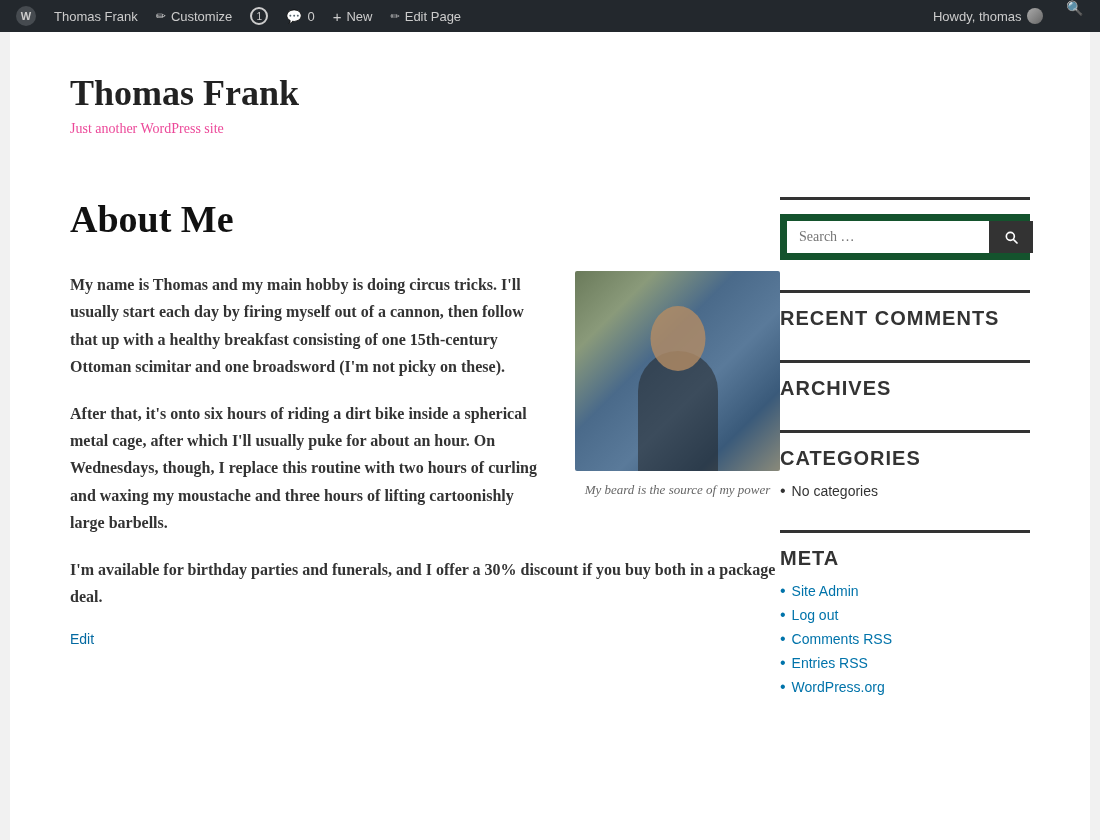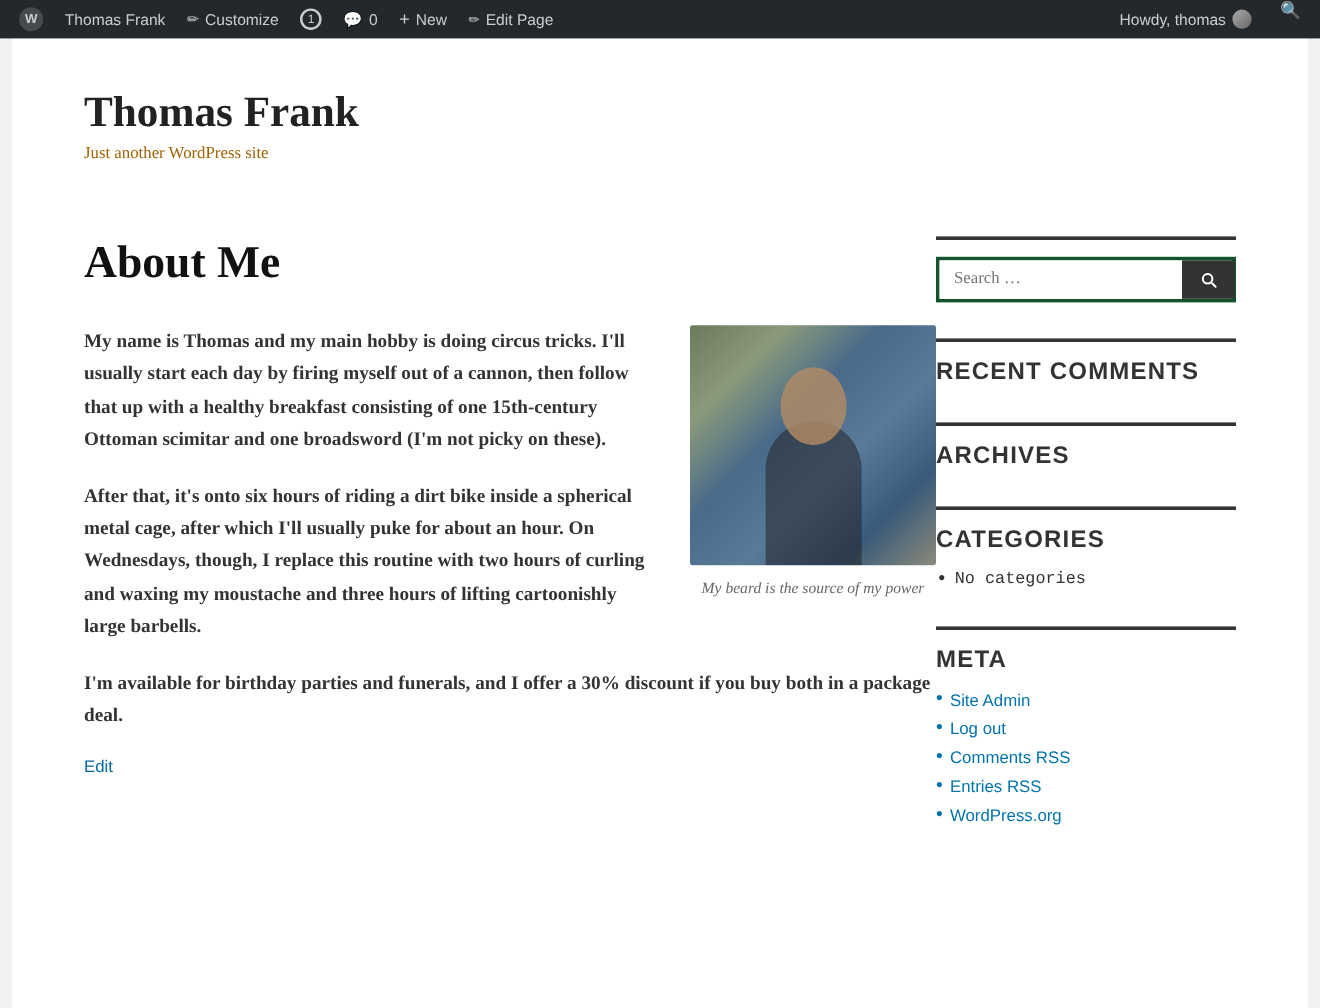--- a/index.html
+++ b/index.html
@@ -88,21 +88,21 @@
     }
     #site-title {
       font-size: 36px;
       font-weight: bold;
       font-family: Georgia, serif;
       color: #222;
       line-height: 1.2;
     }
     #site-description {
       font-size: 14px;
-      color: #a16207;
+      color: #ec4899;
       margin-top: 6px;
       font-family: Georgia, serif;
     }
 
     
     #main-layout {
       display: flex;
       padding: 30px 60px 60px 60px;
     }
     #content-area {
@@ -196,21 +196,21 @@
       margin-bottom: 12px;
       text-transform: uppercase;
     }
 
     
     .search-widget {
       margin-bottom: 30px;
     }
     .search-form {
       display: flex;
-      border: 3px solid #14532d;
+      border: 7px solid #14532d;
     }
     .search-input {
       flex: 1;
       padding: 8px 12px;
       border: none;
       outline: none;
       font-size: 14px;
       font-family: Georgia, serif;
       color: #999;
     }
@@ -244,21 +244,21 @@
       font-size: 16px;
     }
     .sidebar-list li a {
       color: #0073aa;
       text-decoration: none;
       font-size: 14px;
     }
     .no-categories {
       font-size: 14px;
       color: #333;
-      font-family: Liberation Mono, monospace;
+      font-family: Liberation Sans, sans-serif;
       display: flex;
       align-items: center;
       gap: 6px;
     }
     .no-categories::before {
       content: '•';
       color: #333;
       font-size: 16px;
     }
   </style>

